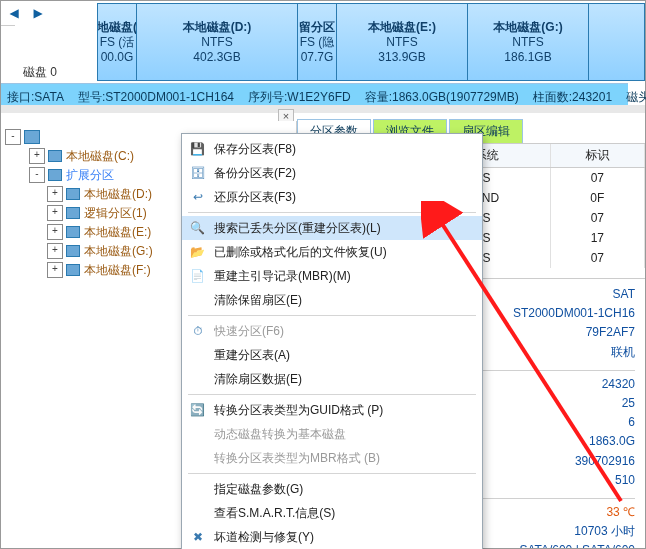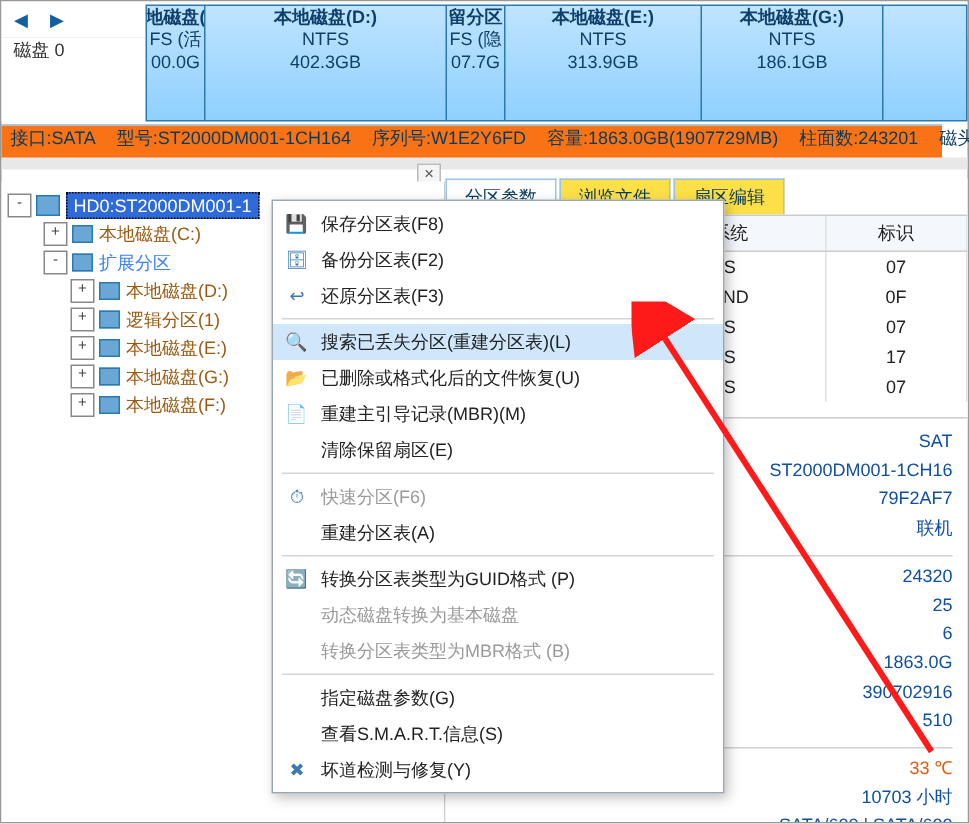--- a/index.html
+++ b/index.html
@@ -1,39 +1,39 @@
 <!DOCTYPE html>
 <html><head>
 <meta charset="utf-8">
 <style>
   html,body{margin:0;padding:0;font-family:"Microsoft YaHei",Tahoma,Arial,sans-serif;font-size:12px;color:#000;background:#f0f0f0;overflow:hidden}
   #root{position:relative;width:646px;height:549px;background:#ffffff;border:1px solid #999;box-sizing:border-box}
   .toolbar{position:absolute;left:0;top:0;right:0;height:24px;background:#ffffff;border-bottom:1px solid #ccc;display:flex;align-items:center;padding-left:4px}
   .tb-btn{width:18px;height:18px;margin-right:6px;display:flex;align-items:center;justify-content:center;color:#1060a0}
-  .disk-label-row{position:absolute;left:0;top:24px;height:56px;width:96px;background:#fff;border-right:1px solid #ccc;display:flex;flex-direction:column;justify-content:flex-start;padding-left:8px;color:#333}
+  .disk-label-row{position:absolute;left:14px;top:24px;height:56px;width:96px;background:#fff;border-right:1px solid #ccc;display:flex;flex-direction:column;justify-content:flex-end;padding-left:8px;color:#333}
   .disk-bar{position:absolute;left:96px;right:0;top:2px;height:78px;background:linear-gradient(#bfe4ff,#8fd0ff);border:1px solid #2a7ab0;box-sizing:border-box;display:flex}
-  .disk-part{border-right:1px solid #2a7ab0;display:flex;flex-direction:column;align-items:center;color:#10406a;text-align:center;line-height:1.25;white-space:nowrap;overflow:hidden}
+  .disk-part{border-right:1px solid #2a7ab0;display:flex;flex-direction:column;align-items:center;justify-content:center;color:#10406a;text-align:center;line-height:1.25;white-space:nowrap;overflow:hidden}
   .disk-part .p-name{font-weight:bold}
-  .info-strip{position:absolute;left:0;right:17px;top:82px;height:22px;background:#f97316;border-top:1px solid #9cc4e4;border-bottom:1px solid #9cc4e4;display:flex;align-items:flex-start;padding-left:6px;gap:14px;color:#0a3a5a}
+  .info-strip{position:absolute;left:0;right:17px;top:82px;height:22px;background:#7dd3fc;border-top:1px solid #9cc4e4;border-bottom:1px solid #9cc4e4;display:flex;align-items:flex-end;padding-left:6px;gap:14px;color:#0a3a5a}
   .info-strip span{white-space:nowrap}
   .splitter{position:absolute;left:0;right:0;top:104px;height:8px;background:#e8e8e8}
   .close-x{position:absolute;left:277px;top:108px;width:14px;height:14px;font-size:11px;text-align:center;color:#555;background:#f4f4f4;border:1px solid #bbb}
   
   .tree{position:absolute;left:0;top:120px;width:296px;bottom:0;background:#fff;border-right:1px solid #ccc;padding:6px 4px;box-sizing:border-box}
   .tree-row{display:flex;align-items:center;height:18px;margin:1px 0;white-space:nowrap}
   .tw{width:14px;height:14px;border:1px solid #888;font-size:10px;line-height:12px;text-align:center;margin-right:3px;color:#444;background:#fff}
   .hdicon{width:14px;height:12px;background:#6aa7d6;border:1px solid #2a7ab0;margin-right:4px}
   .hdicon.small{width:12px;height:10px}
   .tree-sel{background:#2f6bd8;color:#fff;padding:1px 4px;border:1px dotted #000}
   .tree-text{color:#9a5a12;font-weight:400}
   .tree-text.ext{color:#3b82f6}
   
   .right{position:absolute;left:296px;right:0;top:118px;bottom:0;background:#fff}
   .tabs{position:absolute;left:0;top:0;height:24px;display:flex;align-items:flex-end}
-  .tab{padding:3px 12px;border:1px solid #9cc4e4;border-bottom:none;background:#fde047;color:#0a3a5a;margin-right:2px}
+  .tab{padding:3px 12px;border:1px solid #9cc4e4;border-bottom:none;background:#bef264;color:#0a3a5a;margin-right:2px}
   .tab.active{background:#fff}
   .grid{position:absolute;left:0;right:0;top:24px;height:134px;border-top:1px solid #ccc;border-bottom:1px solid #ccc;background:#fff;overflow:hidden}
   .grid table{border-collapse:collapse;width:100%}
   .grid th,.grid td{border-right:1px solid #e0e0e0;padding:3px 8px;text-align:center;font-weight:normal;color:#222;white-space:nowrap}
   .grid th{background:#f4f8fc;border-bottom:1px solid #ccc}
   .detail{position:absolute;left:0;right:0;top:160px;bottom:0;padding:6px 10px;box-sizing:border-box;text-align:right;color:#1050a0;line-height:1.6;overflow:hidden}
   .detail .blk{margin-bottom:8px}
   .detail .sep{border-top:1px solid #d0d0d0;margin:4px 0}
   .temp{color:#e05a10}
   
@@ -96,21 +96,20 @@
   <span>磁头数</span>
 </div>
 
 <div class="splitter"></div>
 <div class="close-x">×</div>
 
 <div class="tree">
   <div class="tree-row">
     <span class="tw">-</span>
     <span class="hdicon"></span>
-    <span class="tree-sel">HD0:ST2000DM001-1</span>
   </div>
   <div id="tree-items">
         <div class="tree-row" style="padding-left: 24px;">
           <span class="tw">+</span>
           <span class="hdicon small"></span>
           <span class="tree-text ">本地磁盘(C:)</span>
         </div>
         <div class="tree-row" style="padding-left: 24px;">
           <span class="tw">-</span>
           <span class="hdicon small"></span>
@@ -244,20 +243,24 @@
       </div>
       <div class="menu-sep"></div>
       <div class="menu-row disabled">
         <span class="mi-icon">⏱</span>
         <span class="mi-text">快速分区(F6)</span>
       </div>
       <div class="menu-row">
         <span class="mi-icon"></span>
         <span class="mi-text">重建分区表(A)</span>
       </div>
+      <div class="menu-row">
+        <span class="mi-icon"></span>
+        <span class="mi-text">清除扇区数据(E)</span>
+      </div>
       <div class="menu-sep"></div>
       <div class="menu-row">
         <span class="mi-icon">🔄</span>
         <span class="mi-text">转换分区表类型为GUID格式 (P)</span>
       </div>
       <div class="menu-row disabled">
         <span class="mi-icon"></span>
         <span class="mi-text">动态磁盘转换为基本磁盘</span>
       </div>
       <div class="menu-row disabled">

